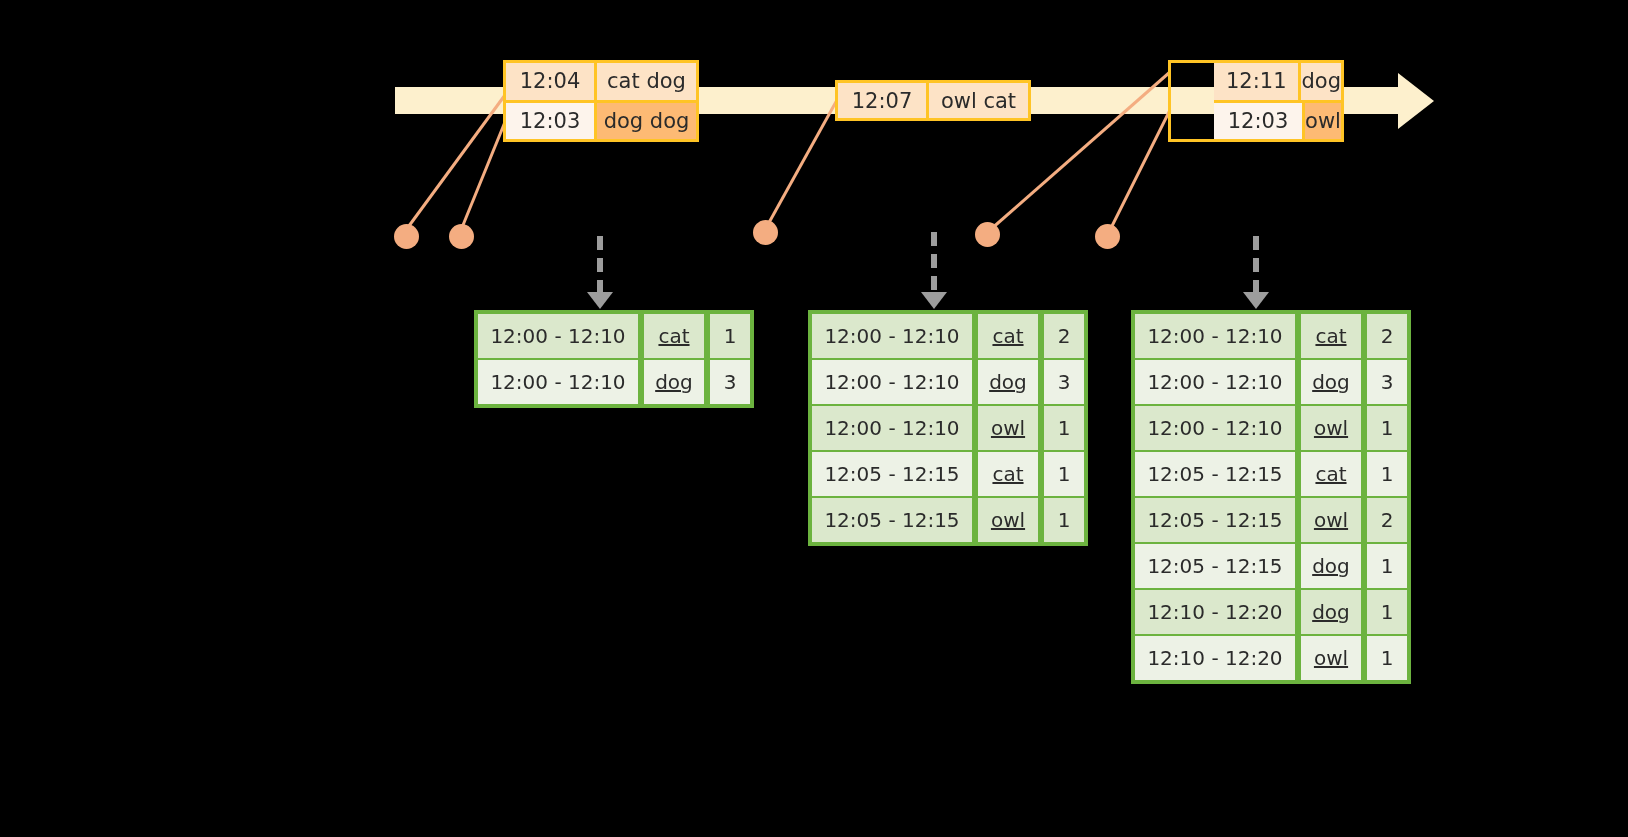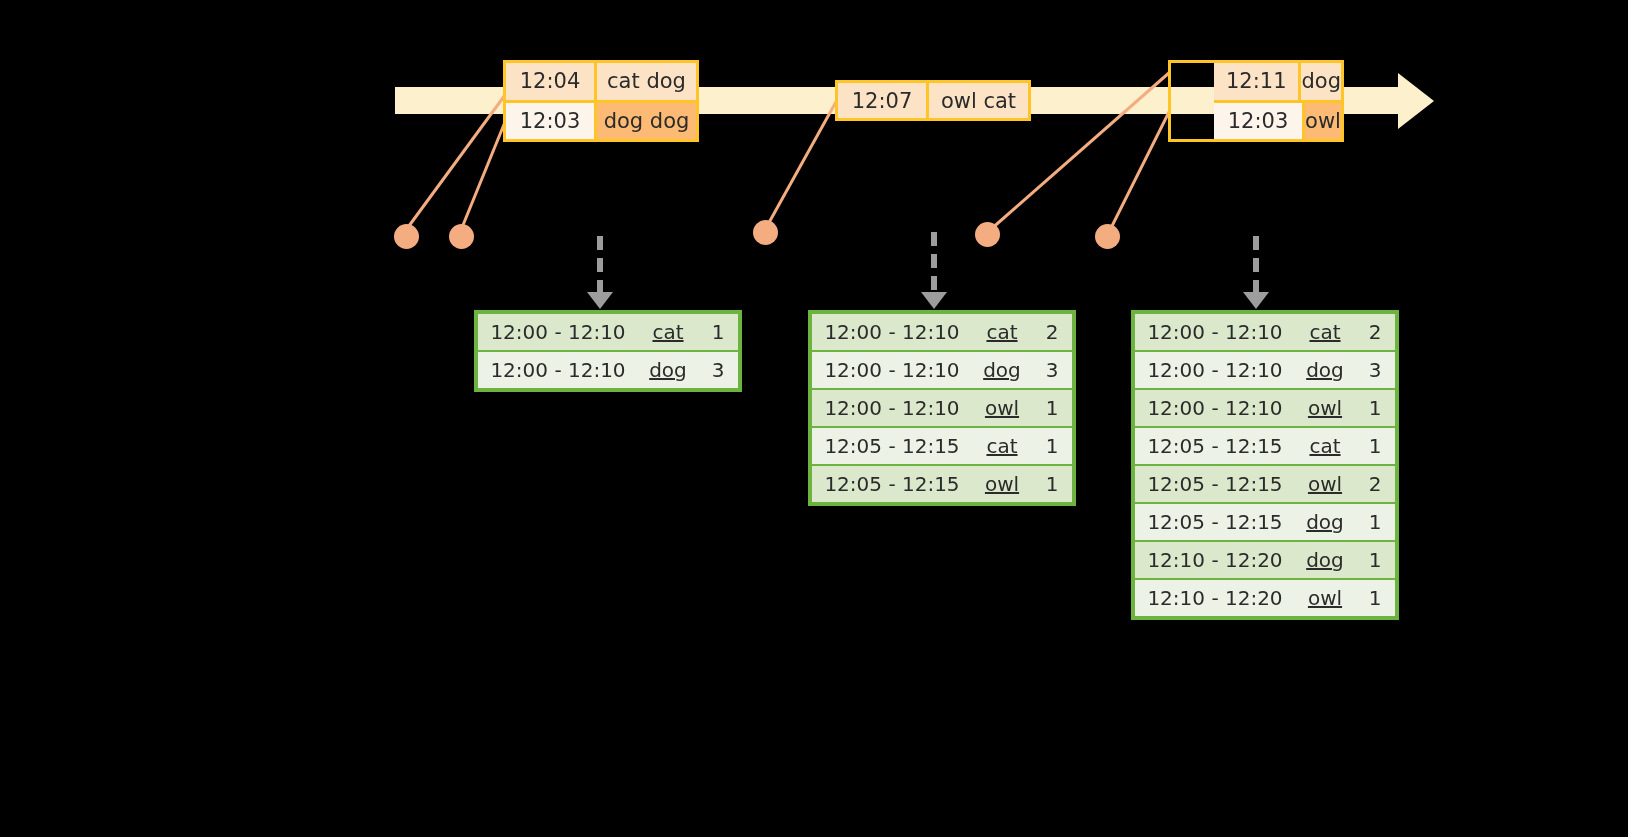--- a/index.html
+++ b/index.html
@@ -42,21 +42,21 @@
   .darrow .stem{position:absolute;left:3px;top:0;width:6px;height:100%;
       background-image:linear-gradient(#9d9d9d 62%,rgba(0,0,0,0) 0%);
       background-size:6px 22px;background-repeat:repeat-y;}
   .darrow .tip{position:absolute;left:-7px;bottom:-15px;width:0;height:0;
       border-left:13px solid transparent;border-right:13px solid transparent;
       border-top:17px solid #9d9d9d;}
 
   
   .gtable{position:absolute;border:4px solid #6cb33f;box-sizing:border-box;
           background:#6cb33f;display:flex;flex-direction:column;gap:2px;}
-  .grow{display:flex;gap:0;height:36px;}
+  .grow{display:flex;gap:6px;height:44px;}
   .gc{display:flex;align-items:center;justify-content:center;
       font-size:20px;color:#2b2b2b;}
   .gc-win{width:160px;}
   .gc-key{width:60px;text-decoration:underline;}
   .gc-cnt{width:40px;}
   .tone-a .gc{background:#dbe8cc;}
   .tone-b .gc{background:#edf2e6;}
 
   #gt1{left:474px;top:310px;}
   #gt2{left:808px;top:310px;}

